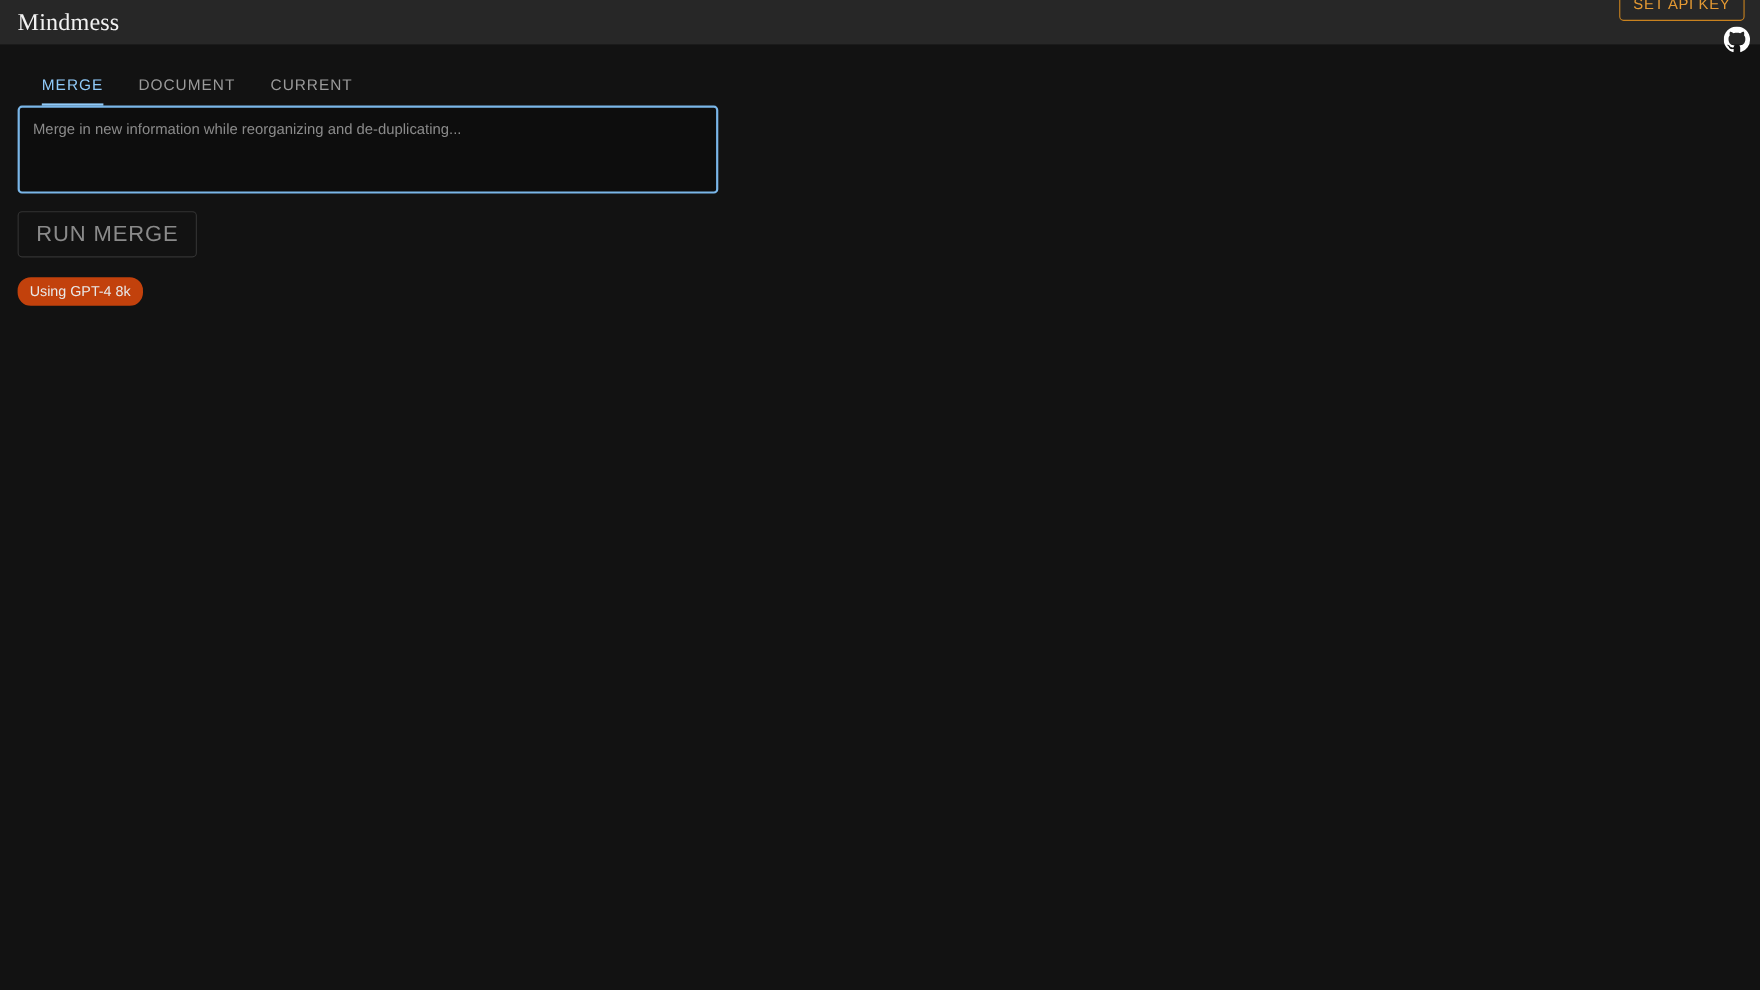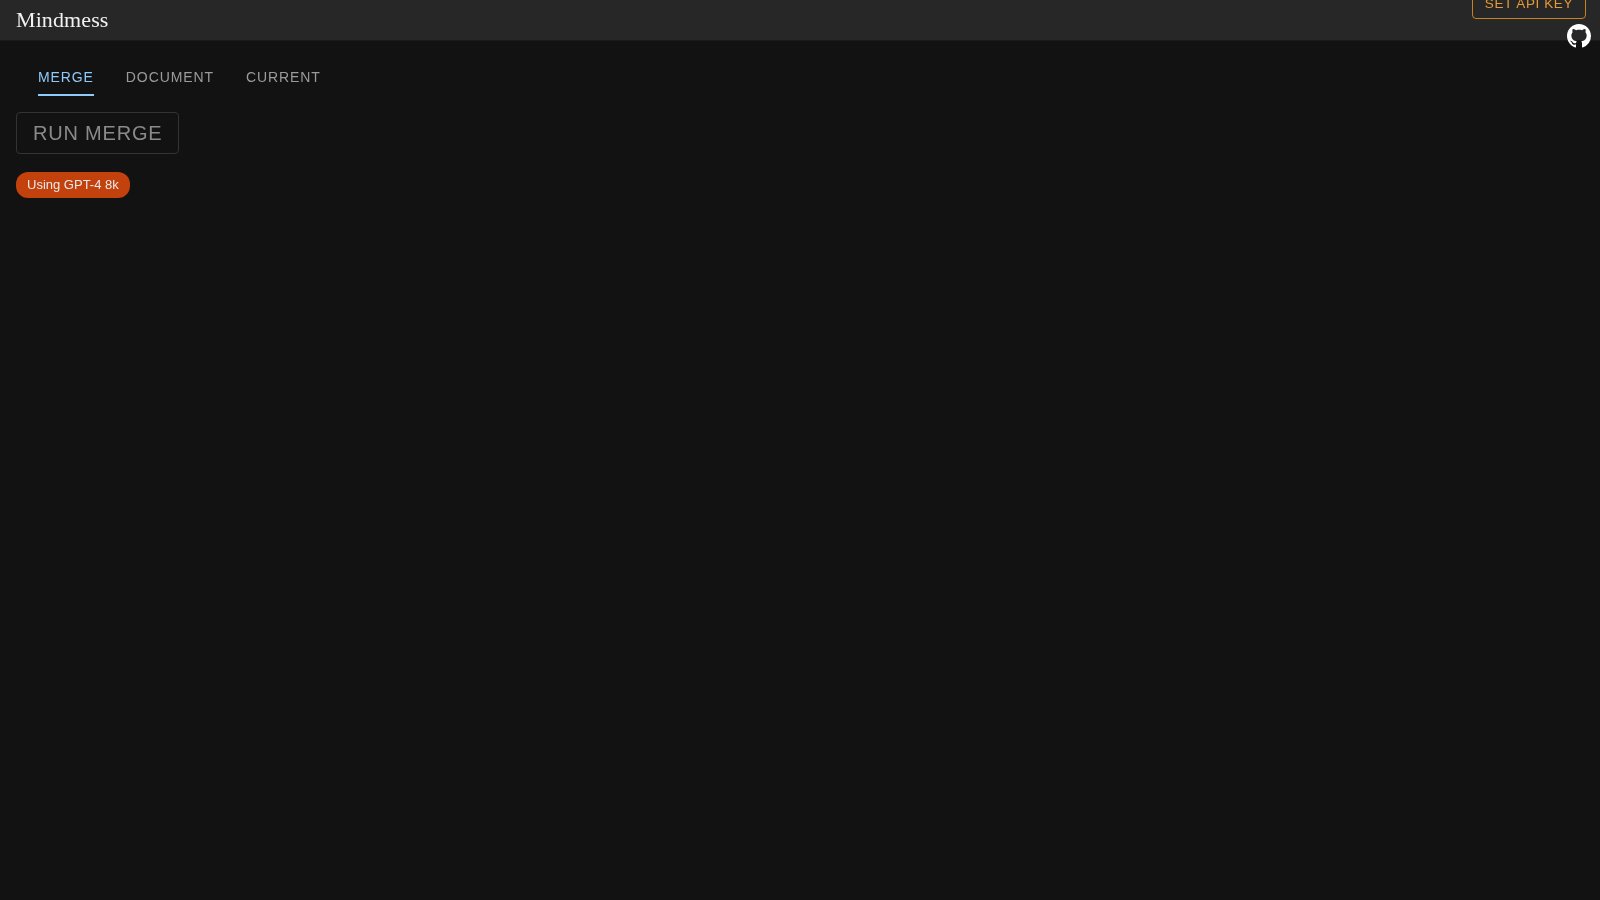--- a/index.html
+++ b/index.html
@@ -200,20 +200,21 @@
 <div class="workspace">
 
 
   <div class="pane-right">
     <div class="tabrow tabrow-right">
       <button class="tab active">MERGE</button>
       <button class="tab">DOCUMENT</button>
       <button class="tab">CURRENT</button>
     </div>
 
+    <textarea class="merge-area" autofocus="" placeholder="Merge in new information while reorganizing and de-duplicating..." style=""></textarea>
 
     <div>
       <button class="run-btn" disabled="">RUN MERGE</button>
     </div>
 
     <div class="chip-row">
       <span class="model-chip">Using GPT-4 8k</span>
     </div>
   </div>
 

